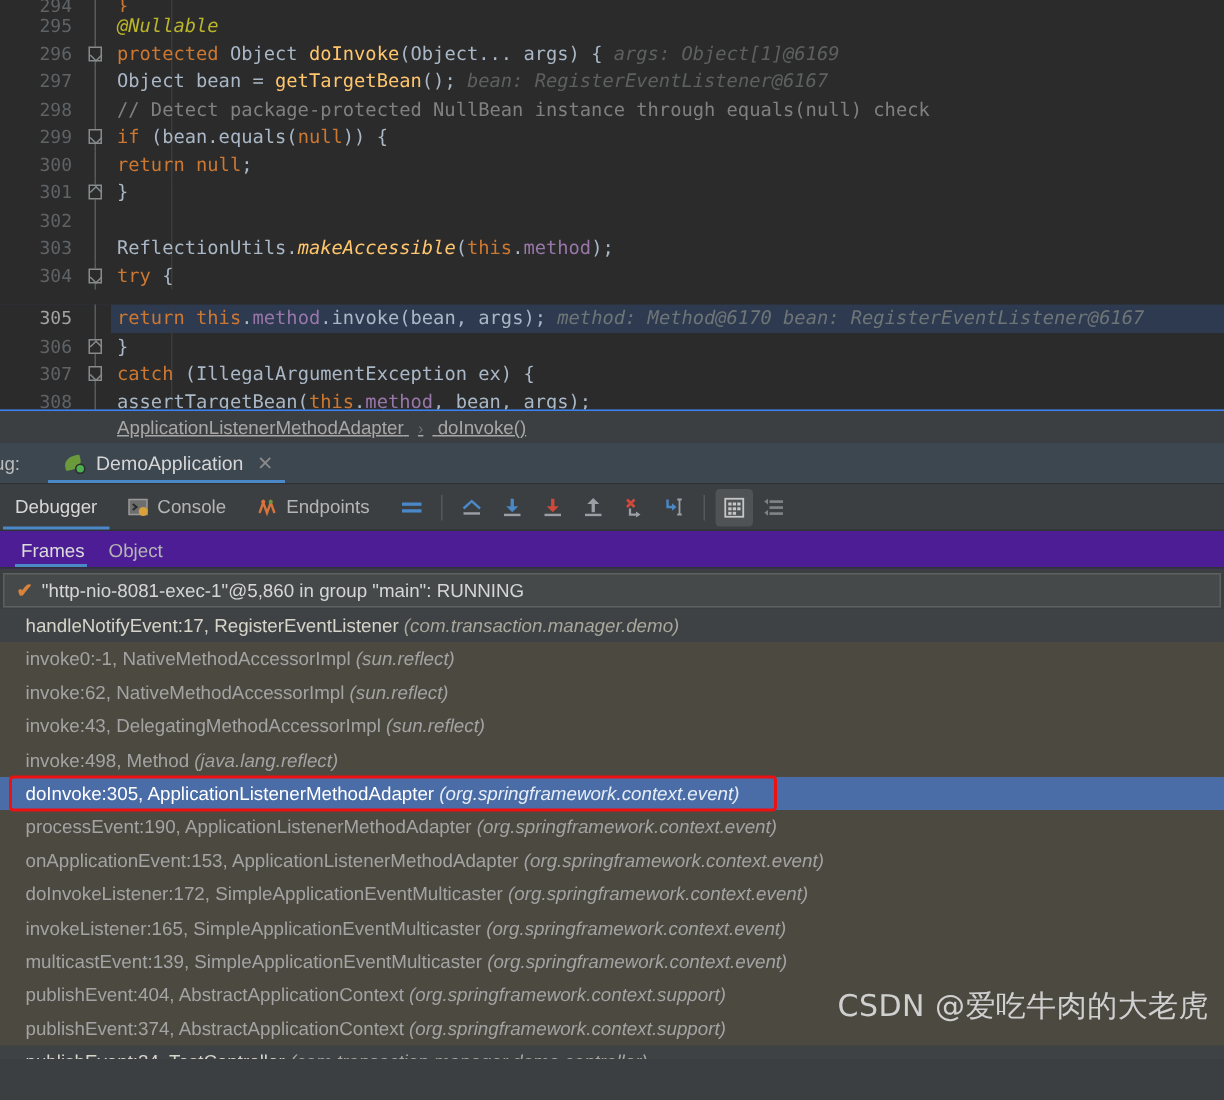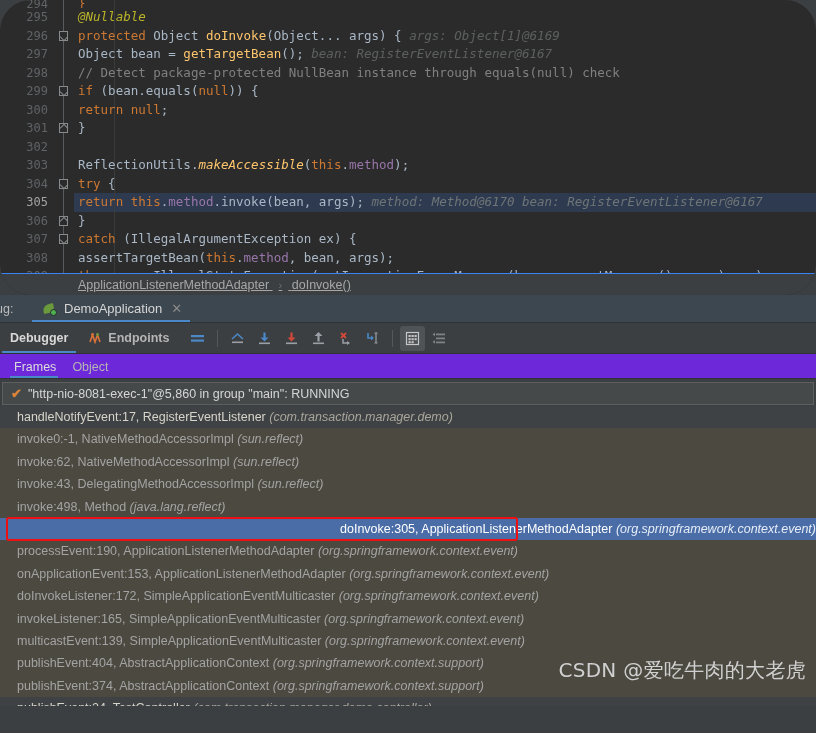--- a/index.html
+++ b/index.html
@@ -14,31 +14,30 @@
     font-family: "Liberation Sans", sans-serif;
     -webkit-font-smoothing: antialiased;
   }
 
   
   .editor {
     position: relative;
     height: 295px;
     background: #2b2b2b;
     overflow: hidden;
-    border-radius: 31px;
   }
   .code-line {
     position: relative;
     height: 18.5px;
     line-height: 18.5px;
     white-space: nowrap;
     font-family: "DejaVu Sans Mono", monospace;
     font-size: 12.5px;
   }
-  .code-line.hl { background: #2e3a4f; }
+  .code-line.hl { background: #2e3a4f; margin-top: 10px; }
   .code-line.hl .gutter { background: #2b2b2b; }
   .code-line.hl .fold-col { background: #2b2b2b; }
 
   .gutter {
     position: absolute;
     left: 0; top: 0;
     width: 54px;
     height: 100%;
     text-align: right;
     padding-right: 6px;
@@ -194,21 +193,20 @@
     position: relative;
   }
   .dtab {
     display: flex;
     align-items: center;
     height: 30px;
     padding: 0 10px 0 10px;
     color: #b5b5b5;
     font-size: 12.5px;
     position: relative;
-    font-weight: bold;
   }
   .dtab.active { color: #d8d8d8; }
   .dtab.active::after {
     content: "";
     position: absolute;
     left: 2px; bottom: 0;
     right: 2px; height: 2px;
     background: #4a88c7;
   }
   .dtab-icon { width: 14px; height: 14px; margin-right: 6px; flex: none; position: relative; }
@@ -224,21 +222,21 @@
     display: flex;
     align-items: center;
     justify-content: center;
     flex: none;
     margin: 0 1px;
   }
 
   
   .frames-tabbar {
     height: 24px;
-    background: #6d28d9;
+    background: #4c1d95;
     display: flex;
     align-items: flex-end;
     border-bottom: 1px solid #2f3336;
     padding-left: 8px;
     text-align: right;
   }
   .ftab {
     font-size: 12.5px;
     color: #b5b5b5;
     padding: 0 10px 4px 6px;
@@ -288,21 +286,20 @@
     font-size: 12.5px;
     color: #a3a3a3;
     white-space: nowrap;
     overflow: hidden;
     position: relative;
   }
   .frame-row.app { color: #d7d4ca; background: #3e4244; }
   .frame-row.selected {
     background: #4a6da7;
     color: #ffffff;
-    text-align: right;
   }
   .frame-row .pkg { font-style: italic; }
   .frame-row.app .pkg { color: #a9a69c; }
   .frame-row.selected .pkg { color: #e6edf7; }
 
   
   .red-box {
     position: absolute;
     left: 6px;
     width: 512px;
@@ -496,20 +493,30 @@
     <span class="tab-close">✕</span>
   </div>
 </div>
 
 <div class="debug-toolbar">
 
   <div class="dtab active">
     <span>Debugger</span>
   </div>
 
+  <div class="dtab">
+    <span class="dtab-icon">
+      <svg width="14" height="14" viewBox="0 0 14 14">
+        <rect x="1" y="2" width="12" height="10" fill="#6e6e6e" stroke="#9a9a9a" stroke-width="1"></rect>
+        <path d="M3.5 5 L6 7 L3.5 9" stroke="#2b2b2b" stroke-width="1.4" fill="none"></path>
+        <circle cx="10.5" cy="10" r="3" fill="#d9a13b"></circle>
+      </svg>
+    </span>
+    <span>Console</span>
+  </div>
 
   <div class="dtab">
     <span class="dtab-icon">
       <svg width="14" height="14" viewBox="0 0 14 14">
         <path d="M2 11 L4.5 4 L7 11 L9.5 4 L12 11" stroke="#d9733b" stroke-width="1.6" fill="none"></path>
         <circle cx="4.5" cy="3.5" r="1.4" fill="#d9733b"></circle>
         <circle cx="9.5" cy="3.5" r="1.4" fill="#6a9a3c"></circle>
       </svg>
     </span>
     <span>Endpoints</span>

